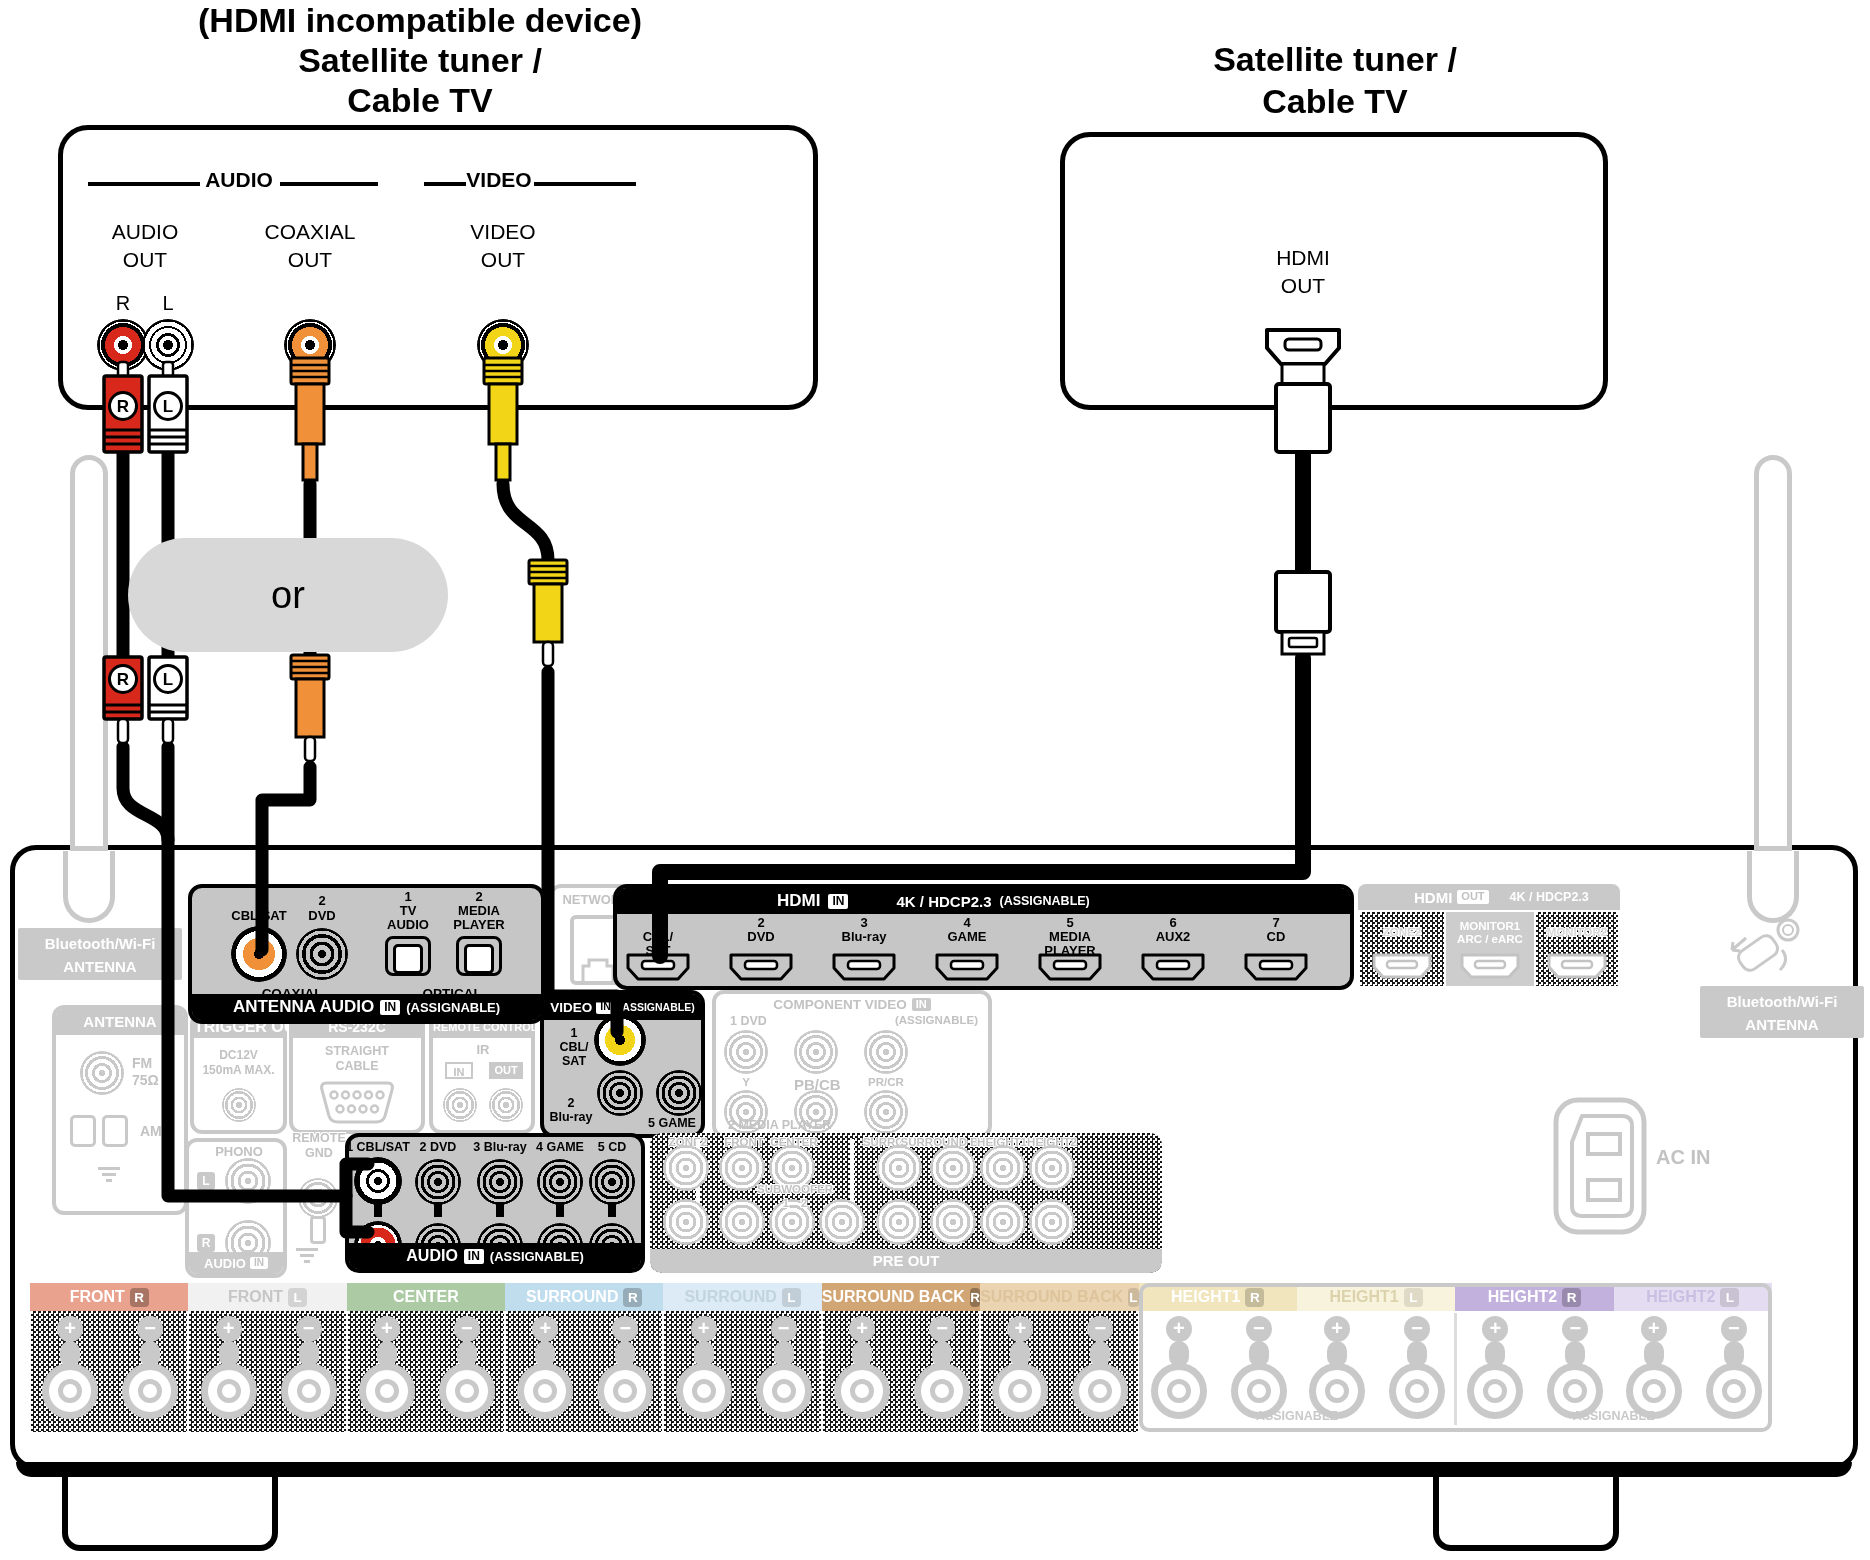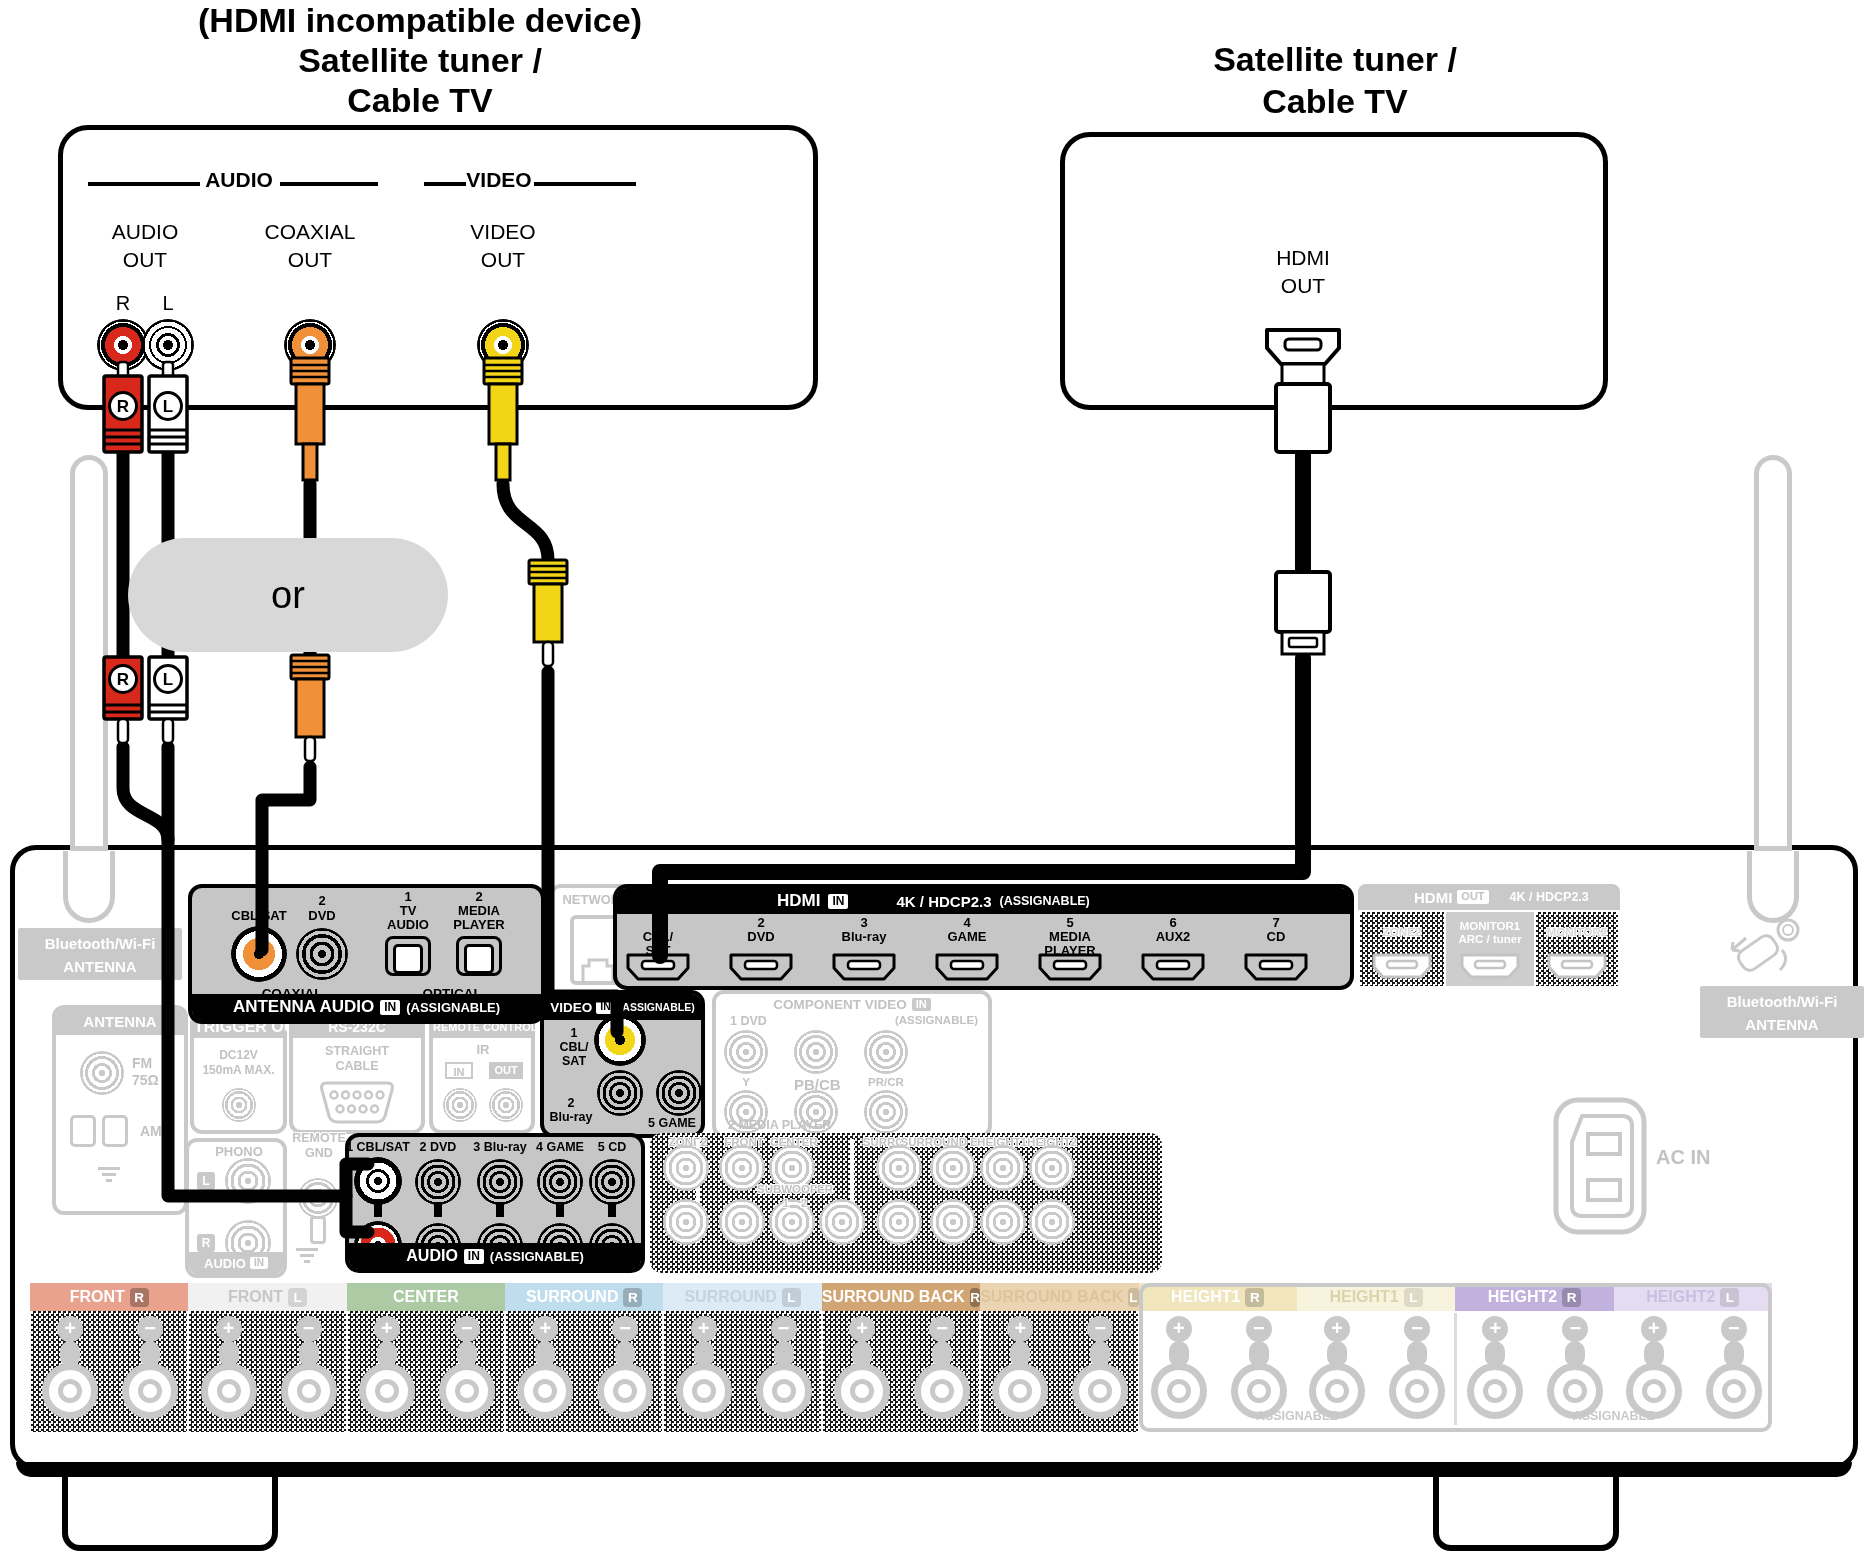--- a/index.html
+++ b/index.html
@@ -252,21 +252,21 @@
   <div class="ab" id="hdmi-out-body" style="left:0;top:26px;width:262px;height:78px;border-radius:0 0 8px 8px;overflow:hidden">
       <div style="position: absolute; left: 2px; top: 2px; width: 84px; height: 74px; background: repeating-conic-gradient(rgb(22, 22, 22) 0%, rgb(22, 22, 22) 25%, rgb(255, 255, 255) 0%, rgb(255, 255, 255) 50%) 0% 0% / 5px 5px;">
         <div style="position: absolute; left: 0px; top: 14px; width: 100%; text-align: center; font-weight: bold; font-size: 11.5px; line-height: 12.5px; white-space: pre-line; color: rgb(217, 217, 217); text-shadow: rgb(255, 255, 255) -1px -1px 0px, rgb(255, 255, 255) 1px -1px 0px, rgb(255, 255, 255) -1px 1px 0px, rgb(255, 255, 255) 1px 1px 0px;">ZONE2</div>
         <svg width="62" height="28" style="position:absolute;left:11px;top:40px">
           <path d="M3 3 H59 V15 L50 25 H12 L3 15 Z" fill="#fff" stroke="#c3c3c3" stroke-width="3" stroke-linejoin="round"></path>
           <rect x="16" y="9" width="30" height="7" rx="3" fill="#fff" stroke="#c3c3c3" stroke-width="2.5"></rect>
         </svg>
       </div>
       <div style="position: absolute; left: 88px; top: 2px; width: 88px; height: 74px; background: rgb(205, 205, 205);">
         <div style="position: absolute; left: 0px; top: 8px; width: 100%; text-align: center; font-weight: bold; font-size: 11.5px; line-height: 12.5px; white-space: pre-line; color: rgb(255, 255, 255);">MONITOR1
-ARC / tuner</div>
+ARC / eARC</div>
         <svg width="62" height="28" style="position:absolute;left:13px;top:40px">
           <path d="M3 3 H59 V15 L50 25 H12 L3 15 Z" fill="#fff" stroke="#c3c3c3" stroke-width="3" stroke-linejoin="round"></path>
           <rect x="16" y="9" width="30" height="7" rx="3" fill="#fff" stroke="#c3c3c3" stroke-width="2.5"></rect>
         </svg>
       </div>
       <div style="position: absolute; left: 178px; top: 2px; width: 82px; height: 74px; background: repeating-conic-gradient(rgb(22, 22, 22) 0%, rgb(22, 22, 22) 25%, rgb(255, 255, 255) 0%, rgb(255, 255, 255) 50%) 0% 0% / 5px 5px;">
         <div style="position: absolute; left: 0px; top: 14px; width: 100%; text-align: center; font-weight: bold; font-size: 11.5px; line-height: 12.5px; white-space: pre-line; color: rgb(217, 217, 217); text-shadow: rgb(255, 255, 255) -1px -1px 0px, rgb(255, 255, 255) 1px -1px 0px, rgb(255, 255, 255) -1px 1px 0px, rgb(255, 255, 255) 1px 1px 0px;">MONITOR2</div>
         <svg width="62" height="28" style="position:absolute;left:10px;top:40px">
           <path d="M3 3 H59 V15 L50 25 H12 L3 15 Z" fill="#fff" stroke="#c3c3c3" stroke-width="3" stroke-linejoin="round"></path>
           <rect x="16" y="9" width="30" height="7" rx="3" fill="#fff" stroke="#c3c3c3" stroke-width="2.5"></rect>
@@ -385,20 +385,21 @@
       <div class="jack jG46" style="position: absolute; left: 69px; top: 66px;"></div>
       <div class="jack jG46" style="position: absolute; left: 119px; top: 66px;"></div>
       <div class="jack jG46" style="position: absolute; left: 169px; top: 66px;"></div>
       <div class="jack jG46" style="position: absolute; left: 226px; top: 66px;"></div>
       <div class="jack jG46" style="position: absolute; left: 280px; top: 66px;"></div>
       <div class="jack jG46" style="position: absolute; left: 330px; top: 66px;"></div>
       <div class="jack jG46" style="position: absolute; left: 379px; top: 66px;"></div>
       <div style="position: absolute; left: 145px; top: 50px; transform: translateX(-50%); font-weight: bold; font-size: 11.5px; color: rgb(194, 194, 194); white-space: nowrap; text-shadow: rgb(255, 255, 255) -1px -1px 0px, rgb(255, 255, 255) 1px -1px 0px, rgb(255, 255, 255) -1px 1px 0px, rgb(255, 255, 255) 1px 1px 0px;">SUBWOOFER</div>
       <div style="position: absolute; left: 145px; top: 64px; transform: translateX(-50%); font-weight: bold; font-size: 11px; color: rgb(194, 194, 194); white-space: pre; text-shadow: rgb(255, 255, 255) -1px -1px 0px, rgb(255, 255, 255) 1px -1px 0px, rgb(255, 255, 255) -1px 1px 0px, rgb(255, 255, 255) 1px 1px 0px;">1    2</div>
     </div>
+  <div class="ab gbar c" style="left:0;bottom:0;width:100%;height:24px;font-size:15px;line-height:24px;border-radius:0 0 10px 10px">PRE OUT</div>
 </div>
 
 <svg class="ab" style="left:1552px;top:1096px;z-index:2" width="96" height="140">
   <rect x="4" y="4" width="88" height="132" rx="22" fill="#fff" stroke="#c9c9c9" stroke-width="5"></rect>
   <path d="M30 20 H70 Q80 20 80 30 V110 Q80 120 70 120 H30 Q20 120 20 110 V46 Z" fill="#fff" stroke="#c9c9c9" stroke-width="4" stroke-linejoin="round"></path>
   <rect x="36" y="38" width="32" height="20" fill="none" stroke="#c9c9c9" stroke-width="4"></rect>
   <rect x="36" y="84" width="32" height="20" fill="none" stroke="#c9c9c9" stroke-width="4"></rect>
 </svg>
 <div class="ab b gray" style="left:1656px;top:1146px;font-size:20px;z-index:2">AC IN</div>
 

